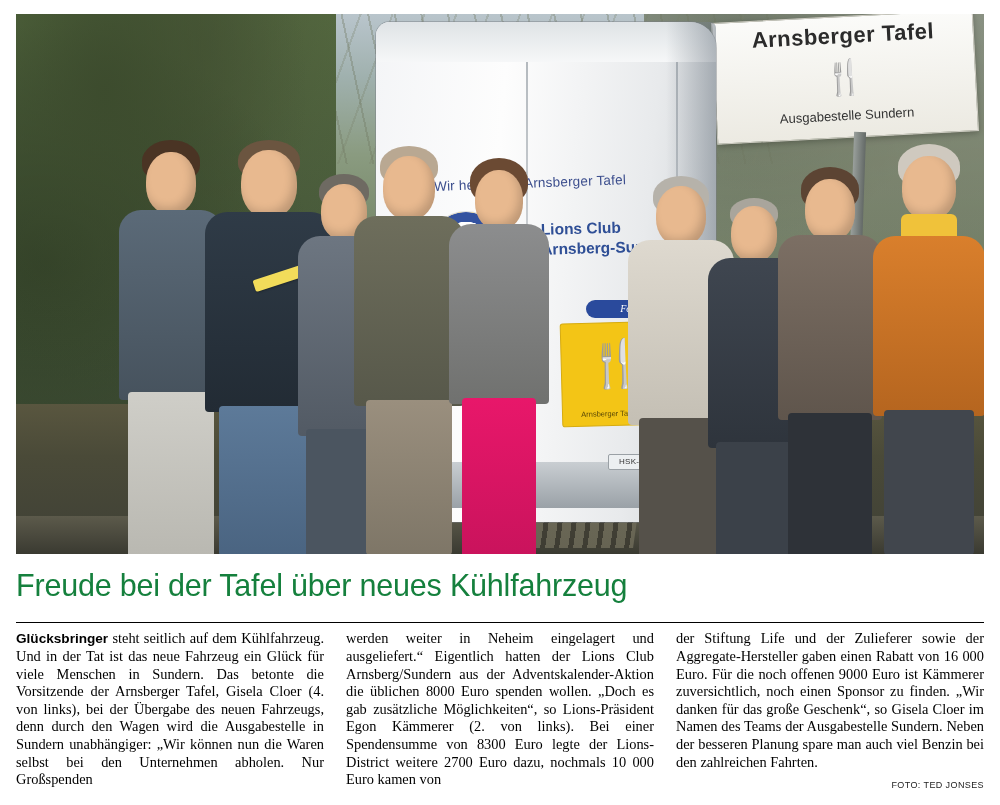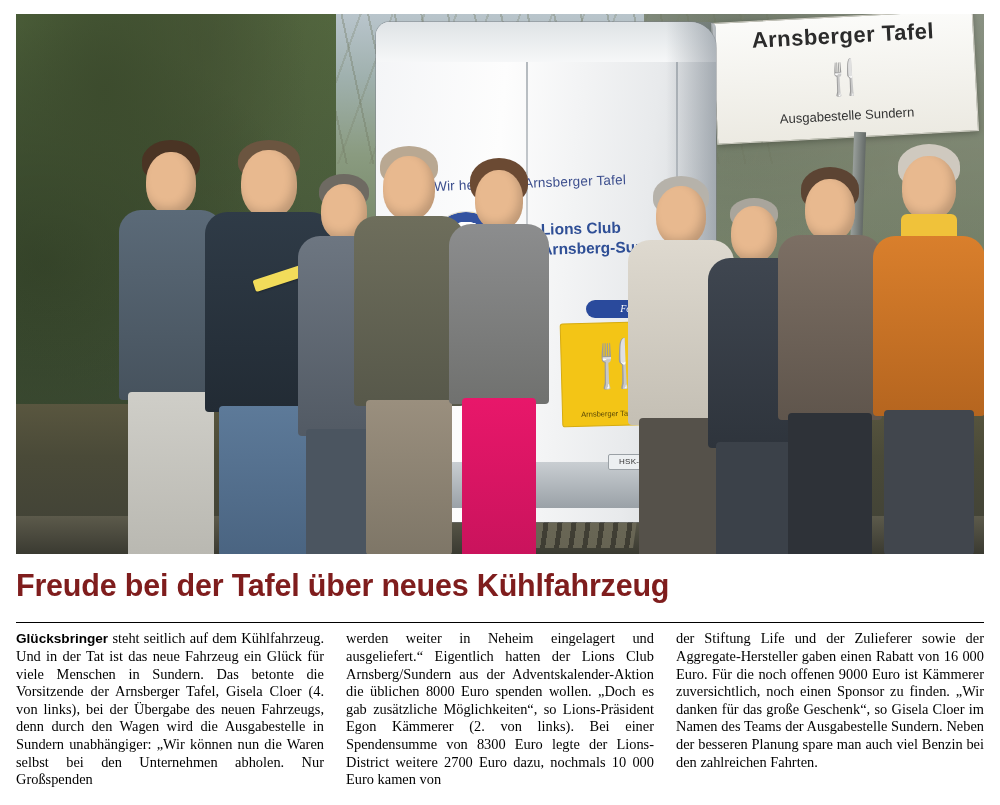--- a/index.html
+++ b/index.html
@@ -212,22 +212,22 @@
     position: absolute; width: 54px; height: 12px; background: #f2dc5a;
     transform: rotate(-18deg); border-radius: 2px;
     box-shadow: 0 1px 2px rgba(0,0,0,.3);
   }
 
   
   .headline {
     margin-top: 14px;
     font-family: "Liberation Sans", sans-serif;
     font-size: 30.5px;
-    font-weight: bold;
-    color: #7f1d1d;
+    font-weight: normal;
+    color: #15803d;
     letter-spacing: -0.2px;
     line-height: 34px;
   }
   .rule {
     margin-top: 10px;
     border-top: 1px solid #000;
     width: 968px;
   }
 
   
@@ -386,16 +386,17 @@
 
   <div class="cols">
     <div class="col">
       <p><span class="lead">Glücksbringer</span><span> steht seitlich auf dem Kühlfahrzeug. Und in der Tat ist das neue Fahrzeug ein Glück für viele Menschen in Sundern. Das betonte die Vorsitzende der Arnsberger Tafel, Gisela Cloer (4. von links), bei der Übergabe des neuen Fahrzeugs, denn durch den Wagen wird die Ausgabestelle in Sundern unabhängiger: „Wir können nun die Waren selbst bei den Unternehmen abholen. Nur Großspenden</span></p>
     </div>
     <div class="col">
       <p>werden weiter in Neheim eingelagert und ausgeliefert.“ Eigentlich hatten der Lions Club Arnsberg/Sundern aus der Adventskalender-Aktion die üblichen 8000 Euro spenden wollen. „Doch es gab zusätzliche Möglichkeiten“, so Lions-Präsident Egon Kämmerer (2. von links). Bei einer Spendensumme von 8300 Euro legte der Lions-District weitere 2700 Euro dazu, nochmals 10 000 Euro kamen von</p>
     </div>
     <div class="col">
       <p>der Stiftung Life und der Zulieferer sowie der Aggregate-Hersteller gaben einen Rabatt von 16 000 Euro. Für die noch offenen 9000 Euro ist Kämmerer zuversichtlich, noch einen Sponsor zu finden. „Wir danken für das große Geschenk“, so Gisela Cloer im Namen des Teams der Ausgabestelle Sundern. Neben der besseren Planung spare man auch viel Benzin bei den zahlreichen Fahrten.</p>
+      <div class="credit">FOTO: TED JONSES</div>
     </div>
   </div>
 
 </div>
 
 </body></html>

